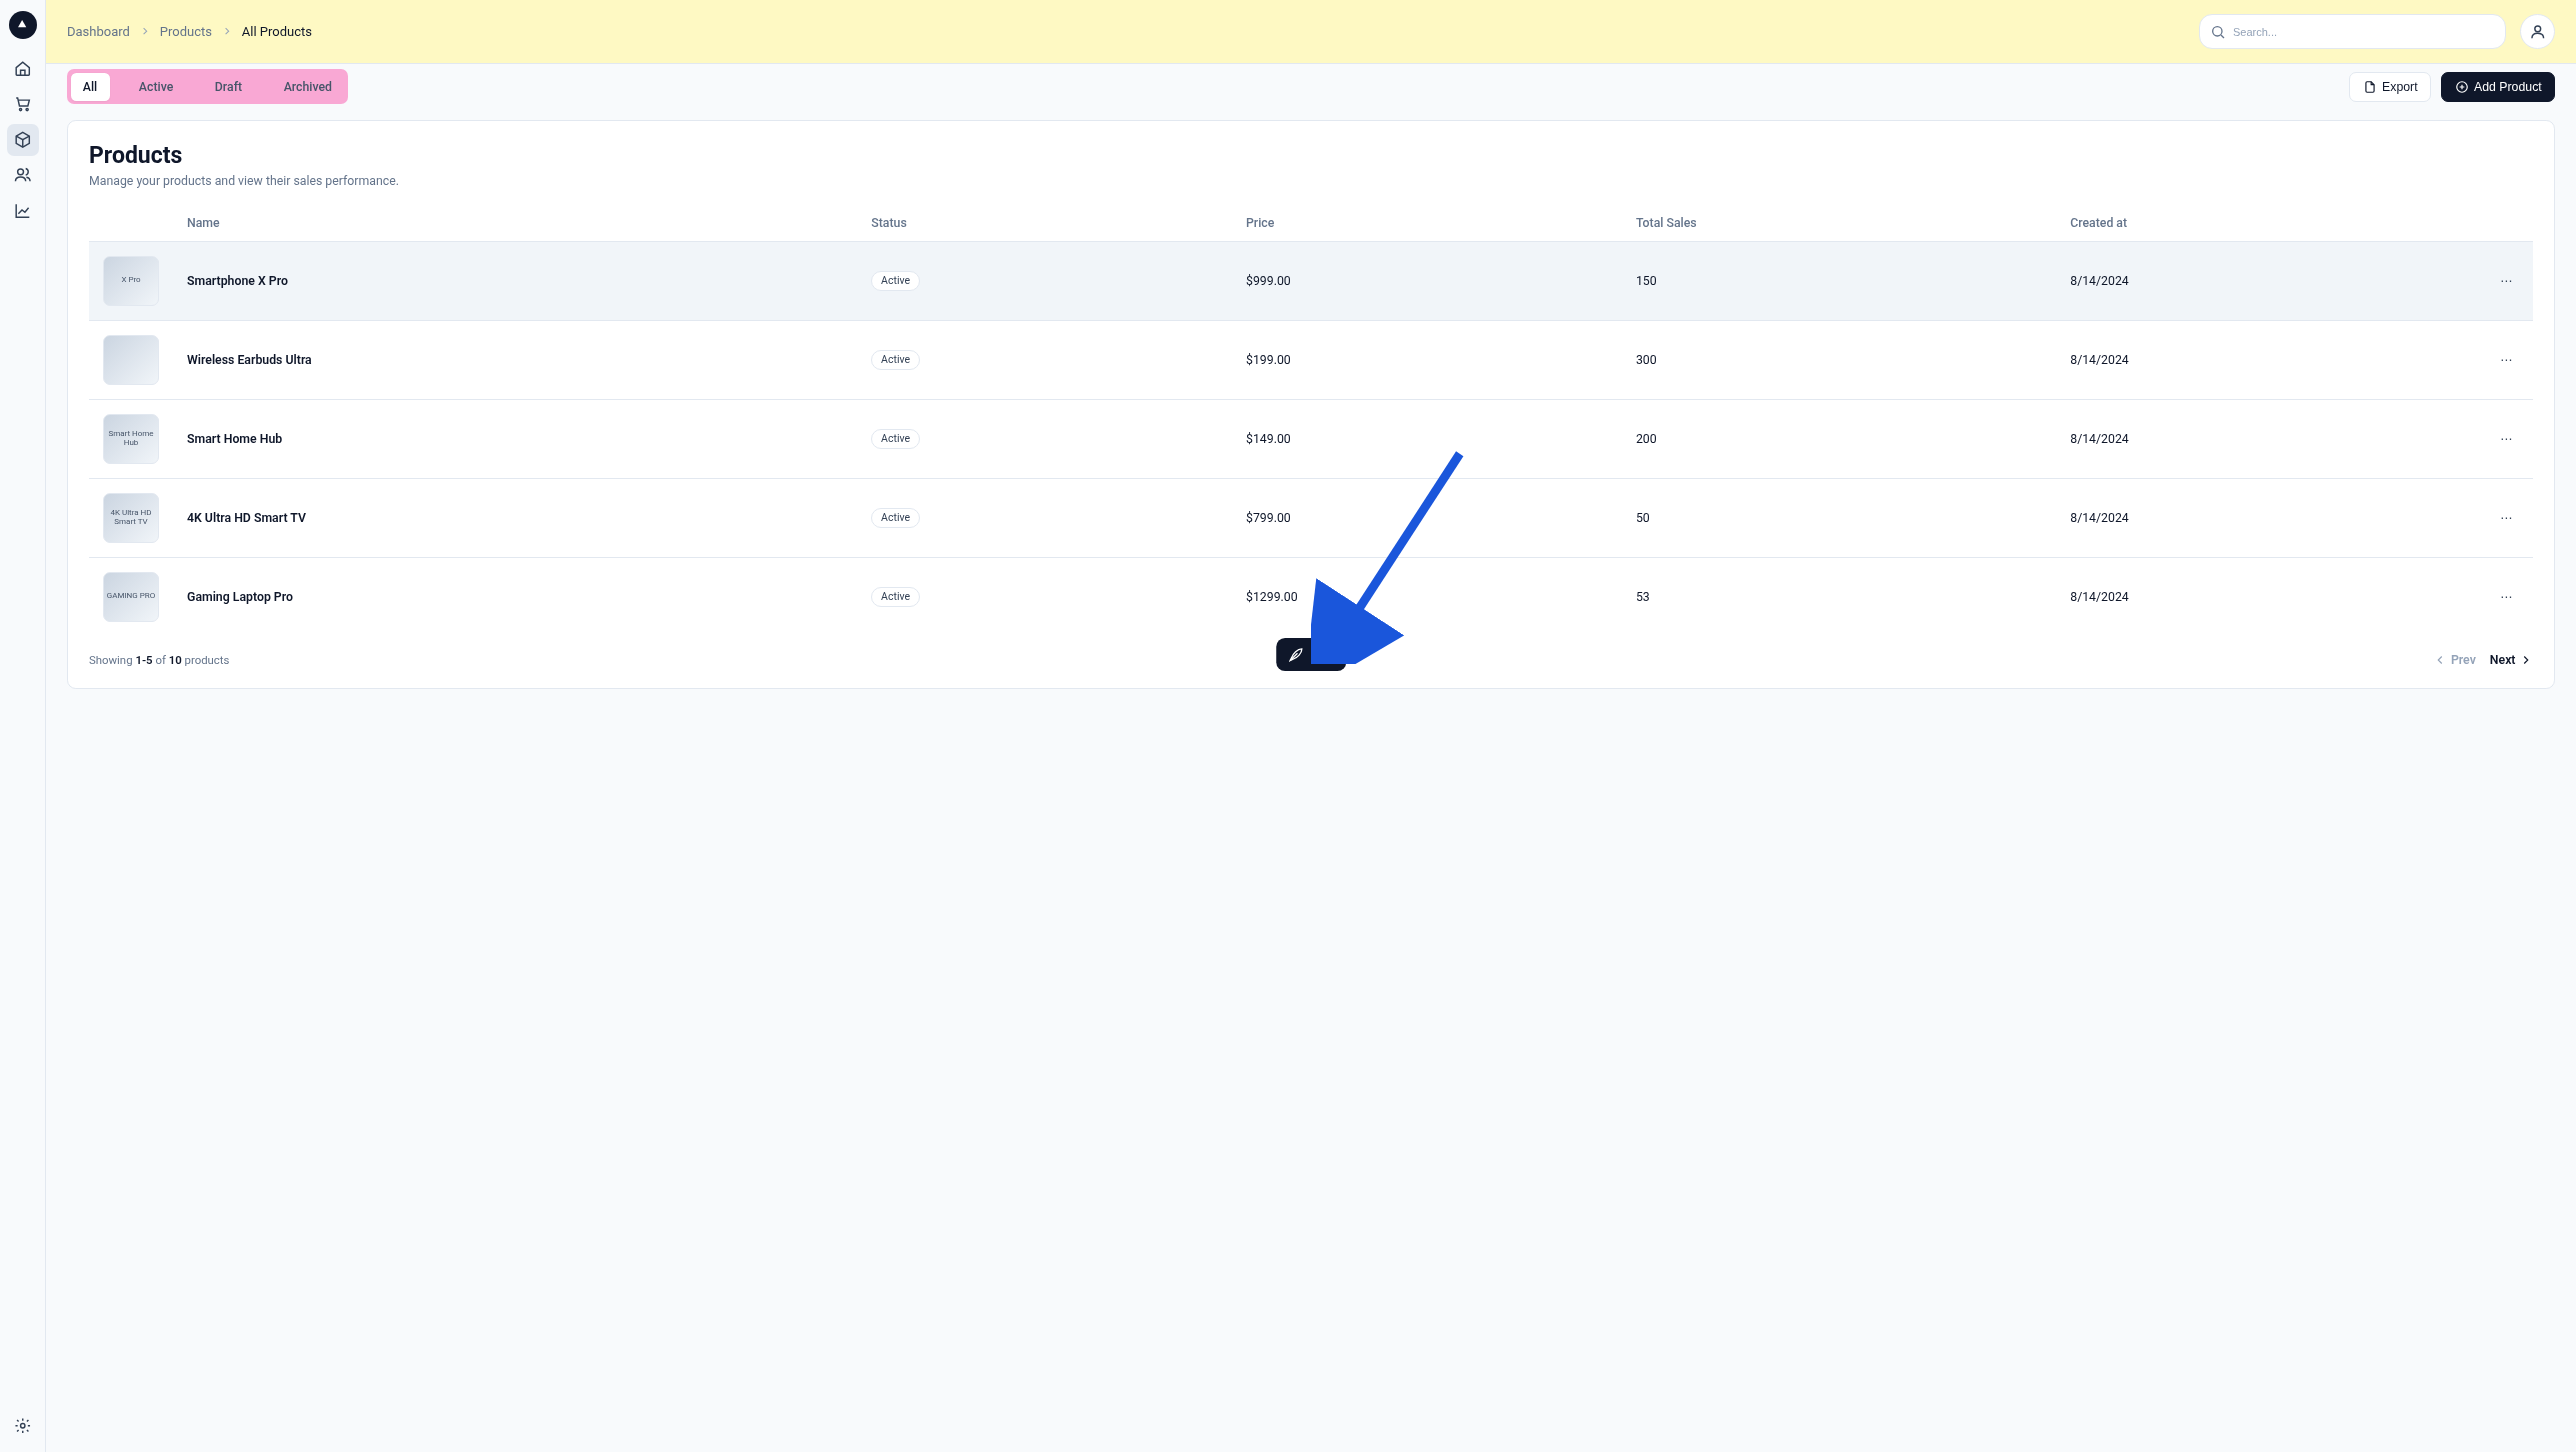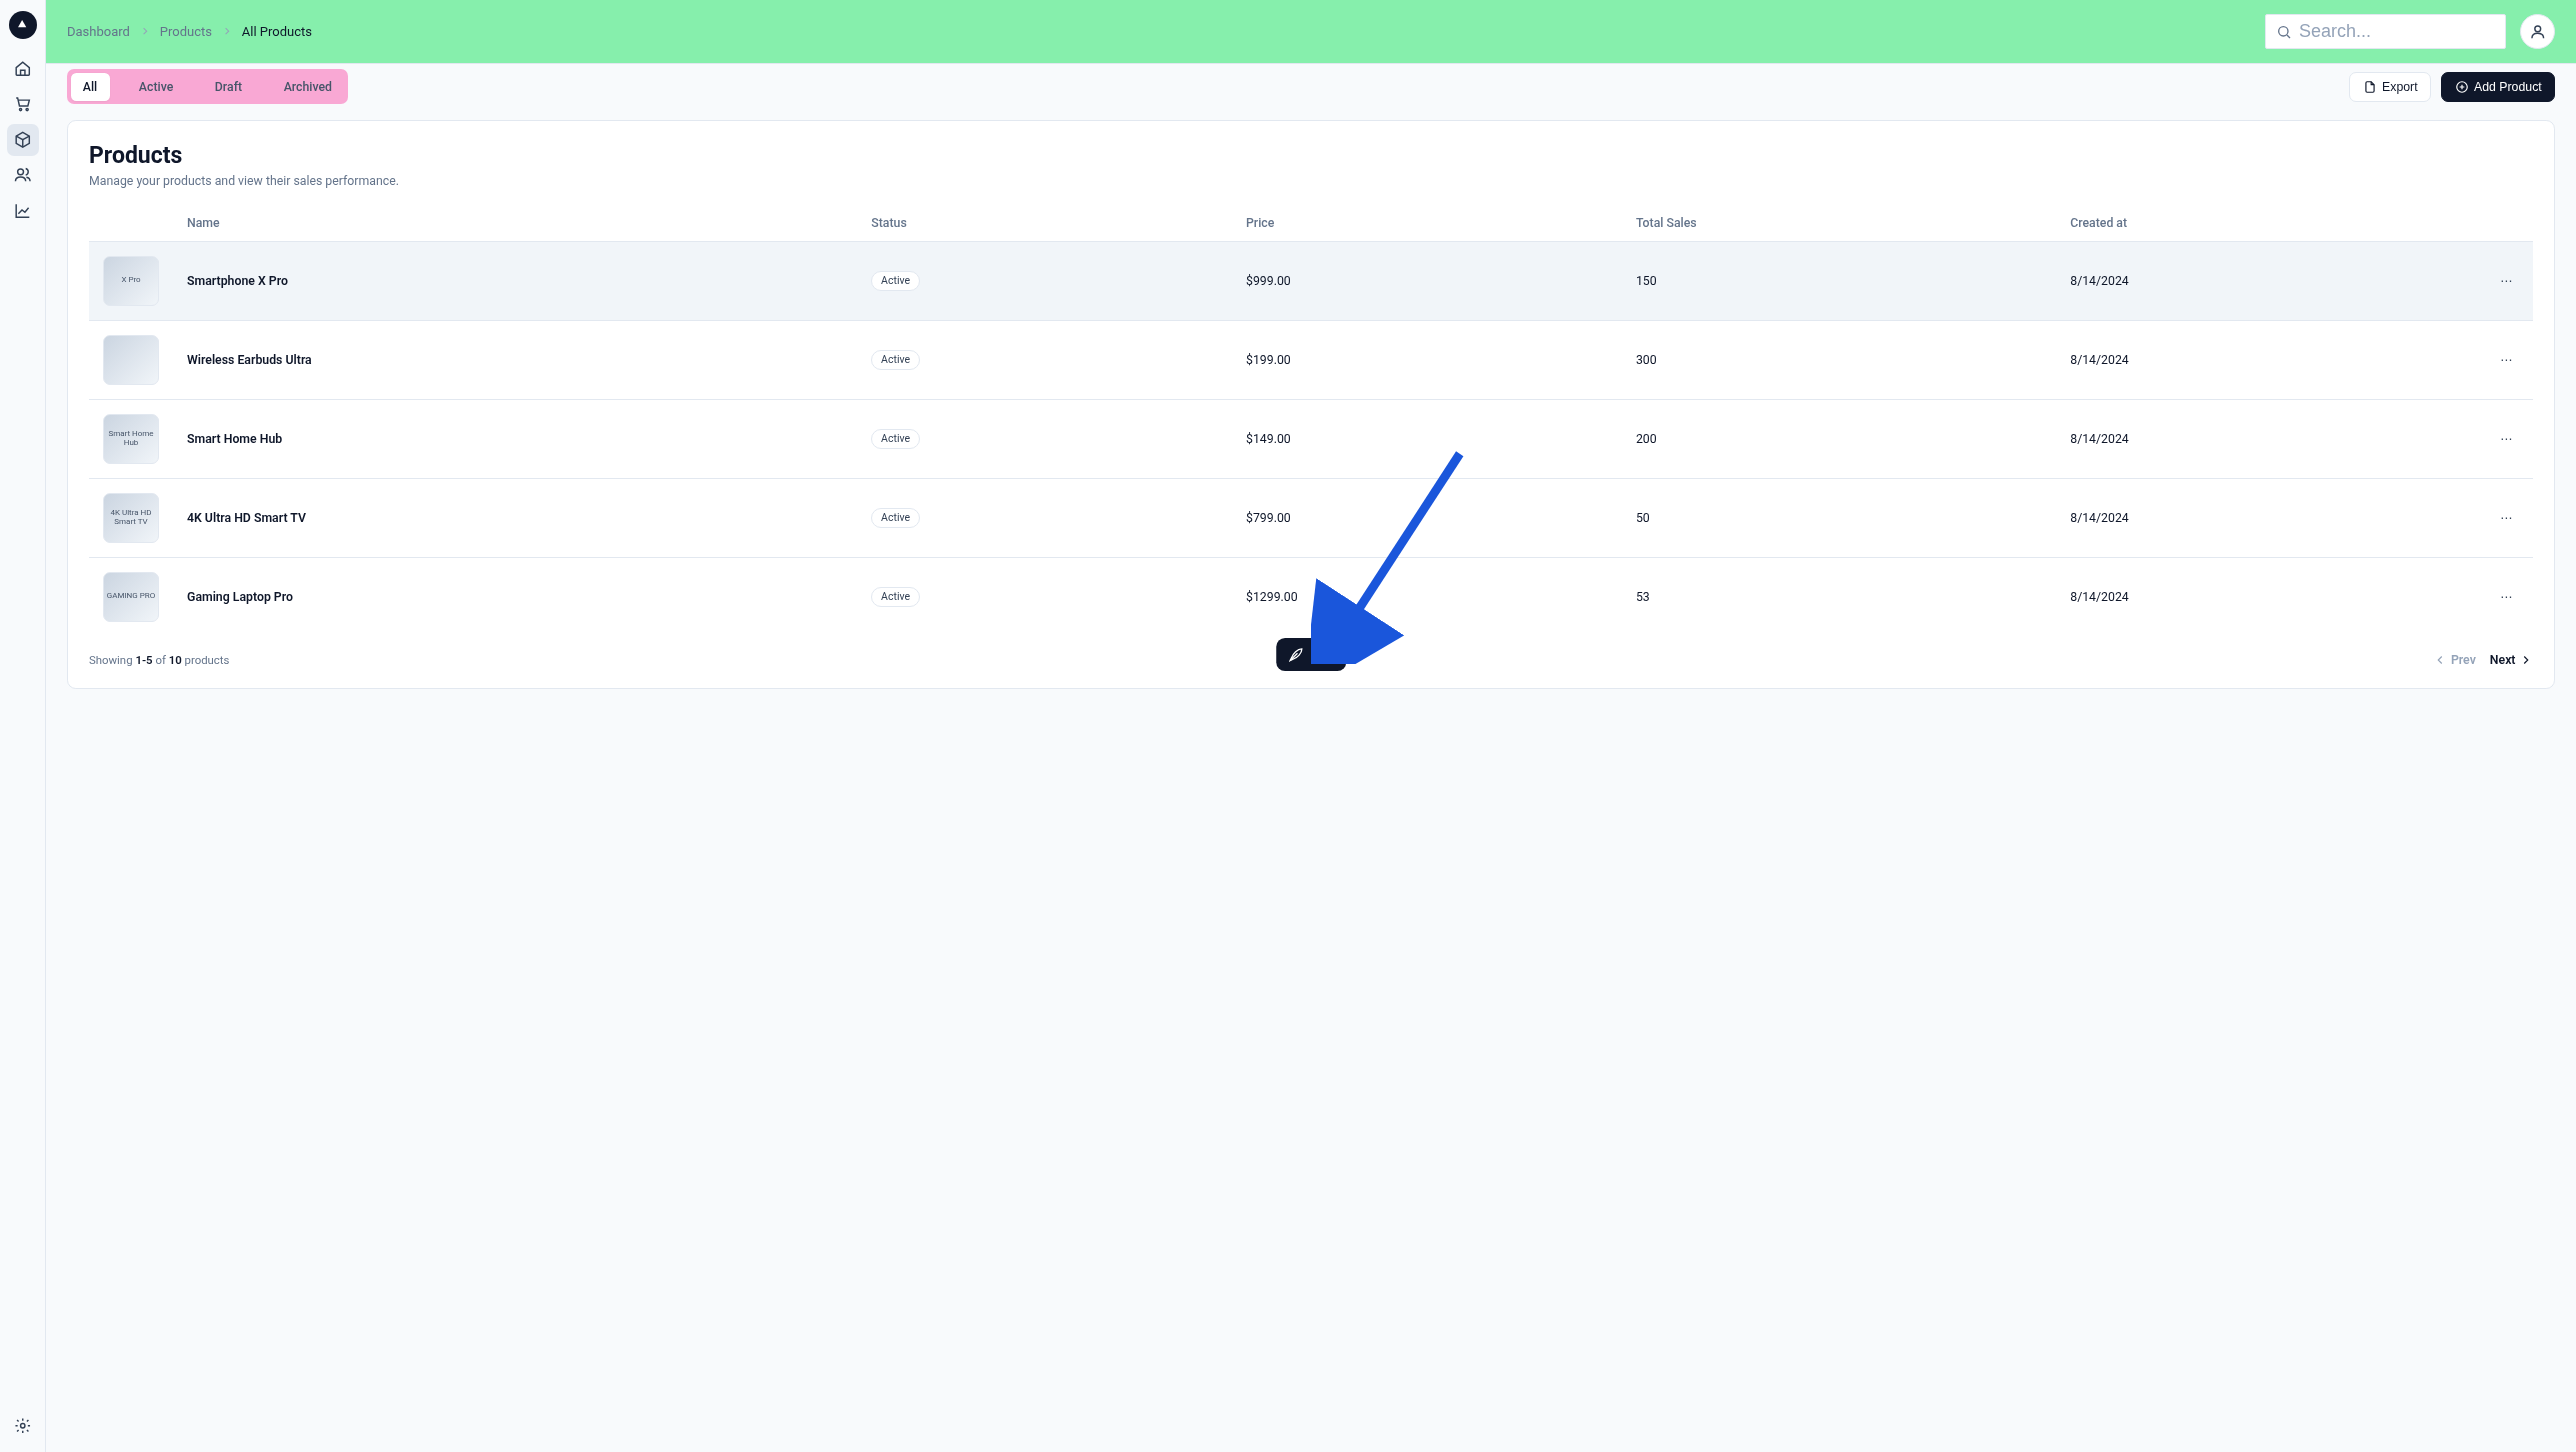--- a/index.html
+++ b/index.html
@@ -7,29 +7,29 @@
 .app { display: flex; min-height: 100vh; }
 .sidebar { width: 46px; background: #f8fafc; border-right: 0.9px solid #e2e8f0; display: flex; flex-direction: column; align-items: center; padding-top: 10.5px; padding-bottom: 10.5px; }
 .logo { width: 28px; height: 28px; border-radius: 50%; background: #0f172a; display: flex; align-items: center; justify-content: center; margin-bottom: 14px; }
 .logo svg { width: 12.3px; height: 12.3px; }
 .nav-items { display: flex; flex-direction: column; gap: 3.5px; flex: 1; }
 .nav-item { width: 32px; height: 32px; border-radius: 7px; display: flex; align-items: center; justify-content: center; cursor: pointer; color: #334155; }
 .nav-item.active { background: #e2e8f0; }
 .nav-item svg { width: 17.5px; height: 17.5px; stroke: currentColor; fill: none; stroke-width: 2; }
 .nav-bottom { margin-top: auto; }
 .main { flex: 1; display: flex; flex-direction: column; }
-.topbar { display: flex; align-items: center; padding: 14px 21px; gap: 14px; border-bottom: 0.9px solid #e2e8f0; background: #86efac; }
+.topbar { display: flex; align-items: center; padding: 14px 21px; gap: 14px; border-bottom: 0.9px solid #e2e8f0; background: #fef9c3; }
 .breadcrumb { display: flex; align-items: center; gap: 8.8px; font-size: 13px; }
 .breadcrumb .crumb { color: #64748b; cursor: pointer; }
 .breadcrumb .crumb.active { color: #0f172a; font-weight: 400; }
 .breadcrumb .sep { color: #94a3b8; display: flex; }
 .spacer { flex: 1; }
 .search-wrap { position: relative; }
 .search-wrap svg { position: absolute; left: 10.5px; top: 50%; transform: translateY(-50%); width: 16px; height: 16px; stroke: #64748b; fill: none; stroke-width: 2; }
-.search { width: 241px; height: 35px; border: 0.9px solid #e2e8f0; border-radius: 2px; padding: 0 10.5px 0 33px; font-size: 18px; background: #fff; color: #0f172a; }
+.search { width: 307px; height: 35px; border: 0.9px solid #e2e8f0; border-radius: 13px; padding: 0 10.5px 0 33px; font-size: 11px; background: #fff; color: #0f172a; }
 .search::placeholder { color: #94a3b8; }
 .avatar-btn { width: 35px; height: 35px; border-radius: 50%; border: 0.9px solid #e2e8f0; background: #fff; display: flex; align-items: center; justify-content: center; cursor: pointer; color: #334155; }
 .avatar-btn svg { width: 17.5px; height: 17.5px; stroke: currentColor; fill: none; stroke-width: 2; }
 .actionbar { display: flex; align-items: center; padding: 5.3px 21px; gap: 10.5px; background: #f8fafc; }
 .tabs { display: flex; background: #f9a8d4; border-radius: 7px; padding: 3.5px; gap: 17px; }
 .tab { padding: 7px 12.3px; border-radius: 5.3px; font-size: 12.3px; color: #475569; cursor: pointer; font-weight: 500; }
 .tab.active { background: #fff; color: #0f172a; box-shadow: 0 0.9px 1.8px rgba(0,0,0,.05); }
 .btn { display: inline-flex; align-items: flex-end; gap: 5.3px; padding: 7px 12.3px; border-radius: 7px; font-size: 12.3px; font-weight: 500; cursor: pointer; border: 0.9px solid #e2e8f0; background: #fff; color: #0f172a; }
 .btn svg { width: 14px; height: 14px; stroke: currentColor; fill: none; stroke-width: 2; }
 .btn.primary { background: #0f172a; color: #fff; border-color: #0f172a; }

